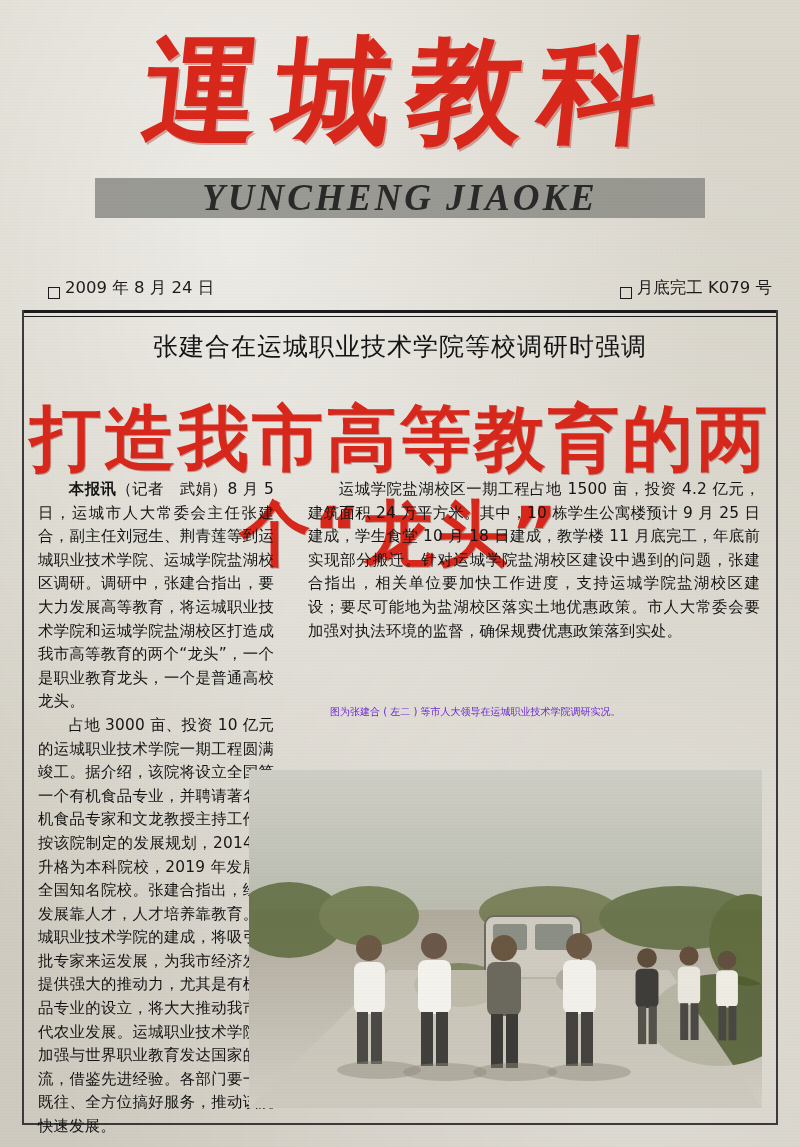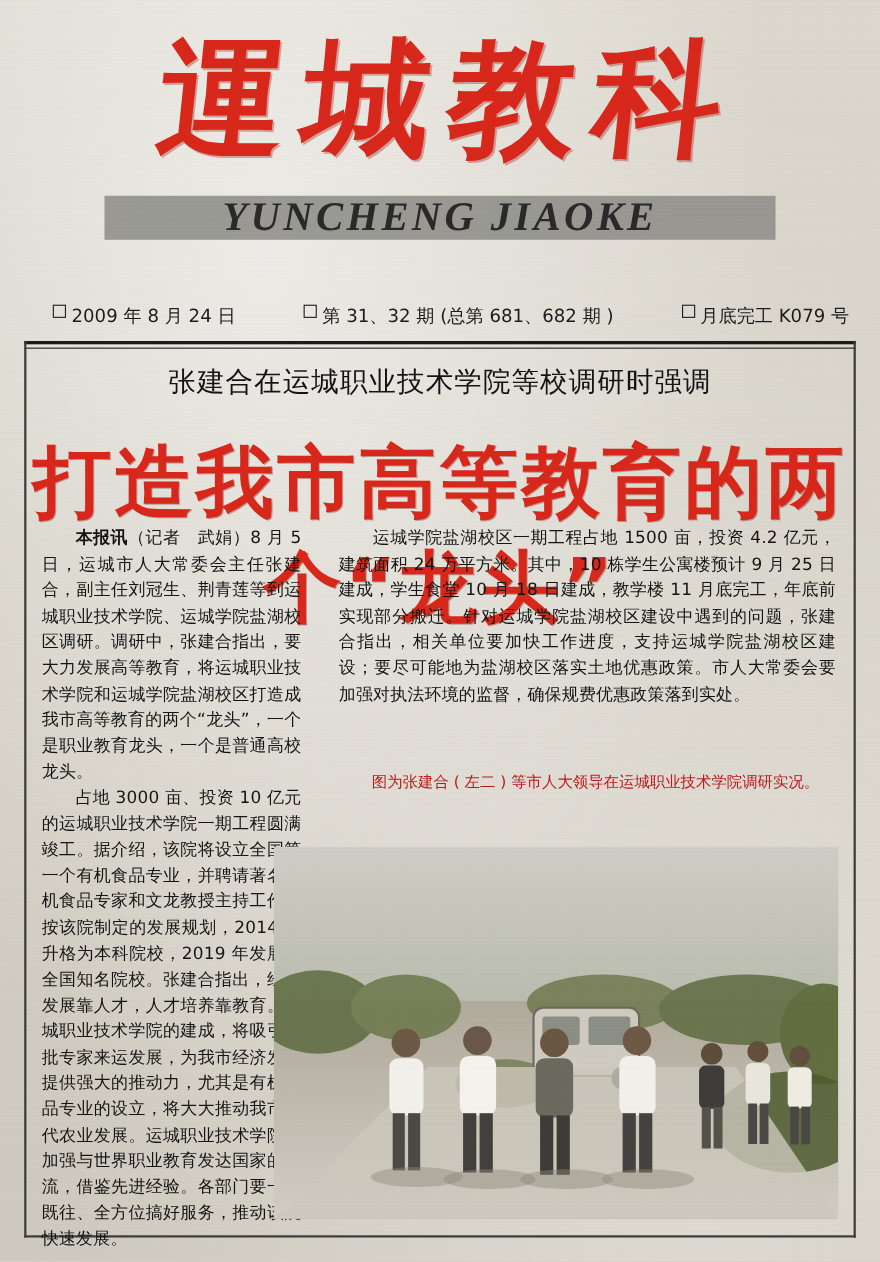--- a/index.html
+++ b/index.html
@@ -85,21 +85,21 @@
     right: 28px;
     top: 268px;
     height: 40px;
     display: flex;
     align-items: center;
     justify-content: space-between;
     font-size: 16.5px;
     color: #1c1c1c;
     font-family: "DejaVu Sans", "Liberation Sans", sans-serif;
   }
-  .issue-item { display: flex; align-items: flex-start; gap: 5px; white-space: nowrap; padding-left: 20px; }
+  .issue-item { display: flex; align-items: flex-end; gap: 5px; white-space: nowrap; padding-left: 20px; }
   .sq {
     display: inline-block;
     width: 10px; height: 10px;
     border: 1.4px solid #1c1c1c;
   }
   .rule-top {
     position: absolute;
     left: 22px; right: 22px;
     top: 310px;
     height: 3px;
@@ -191,23 +191,23 @@
     width: 513px;
     height: 338px;
     overflow: hidden;
     background: #b9b5aa;
   }
   .photo-caption {
     position: absolute;
     right: 38px;
     top: 700px;
     width: 452px;
-    font-size: 14px;
+    font-size: 10px;
     line-height: 23.6px;
-    color: #b91c1c;
+    color: #6d28d9;
     text-indent: 2em;
     font-family: "DejaVu Sans", "Liberation Sans", sans-serif;
   }
   .photo-svg { display: block; width: 100%; height: 100%; }
 </style>
 </head>
 <body>
 
 <div class="page">
   <div class="paper"></div>
@@ -217,24 +217,20 @@
     <div class="masthead-pinyin-wrap">
       <div class="masthead-pinyin-bar"></div>
       <div class="masthead-pinyin">YUNCHENG JIAOKE</div>
     </div>
   </div>
 
   <div class="issue-line">
     <div class="issue-item">
       <span class="sq"></span>
       <span>2009 年 8 月 24 日</span>
-    </div>
-    <div class="issue-item">
-      <span class="sq"></span>
-      <span>第 31、32 期 (总第 681、682 期 )</span>
     </div>
     <div class="issue-item">
       <span class="sq"></span>
       <span>月底完工 K079 号</span>
     </div>
   </div>
 
   <div class="rule-top"></div>
   <div class="rule-top2"></div>
   <div class="rule-left"></div>

